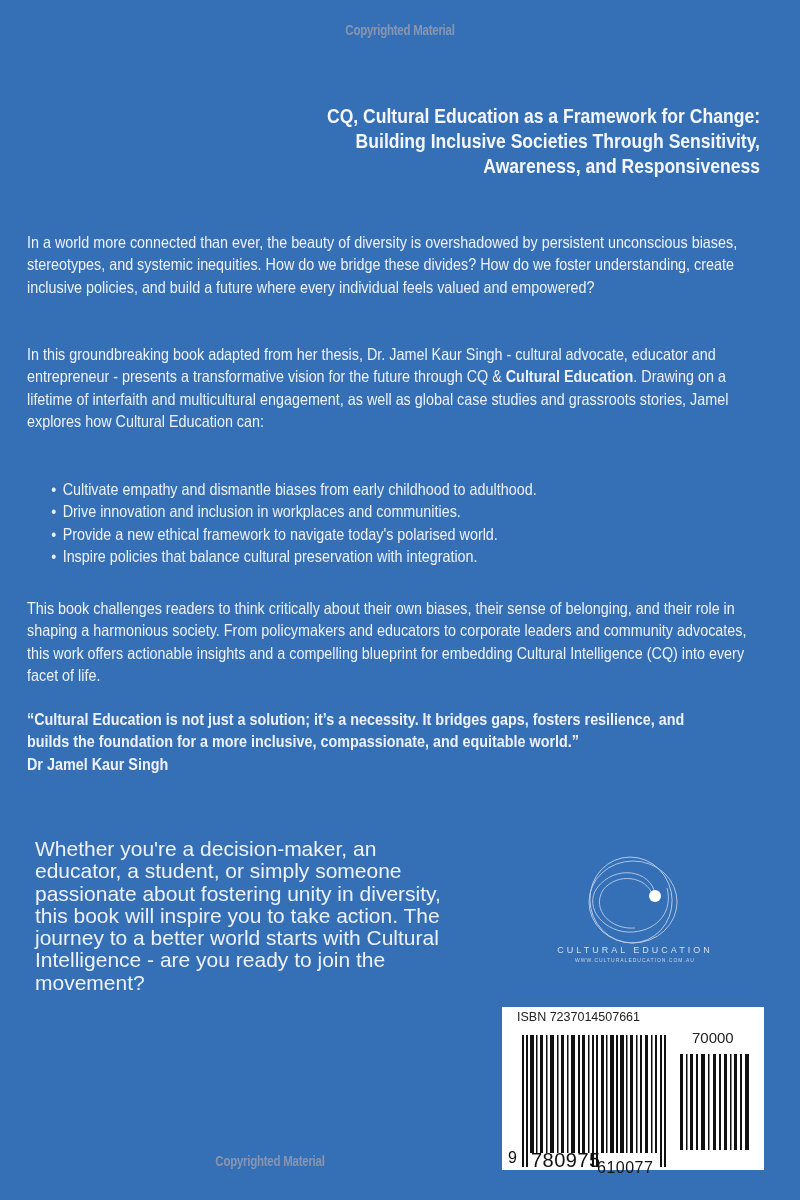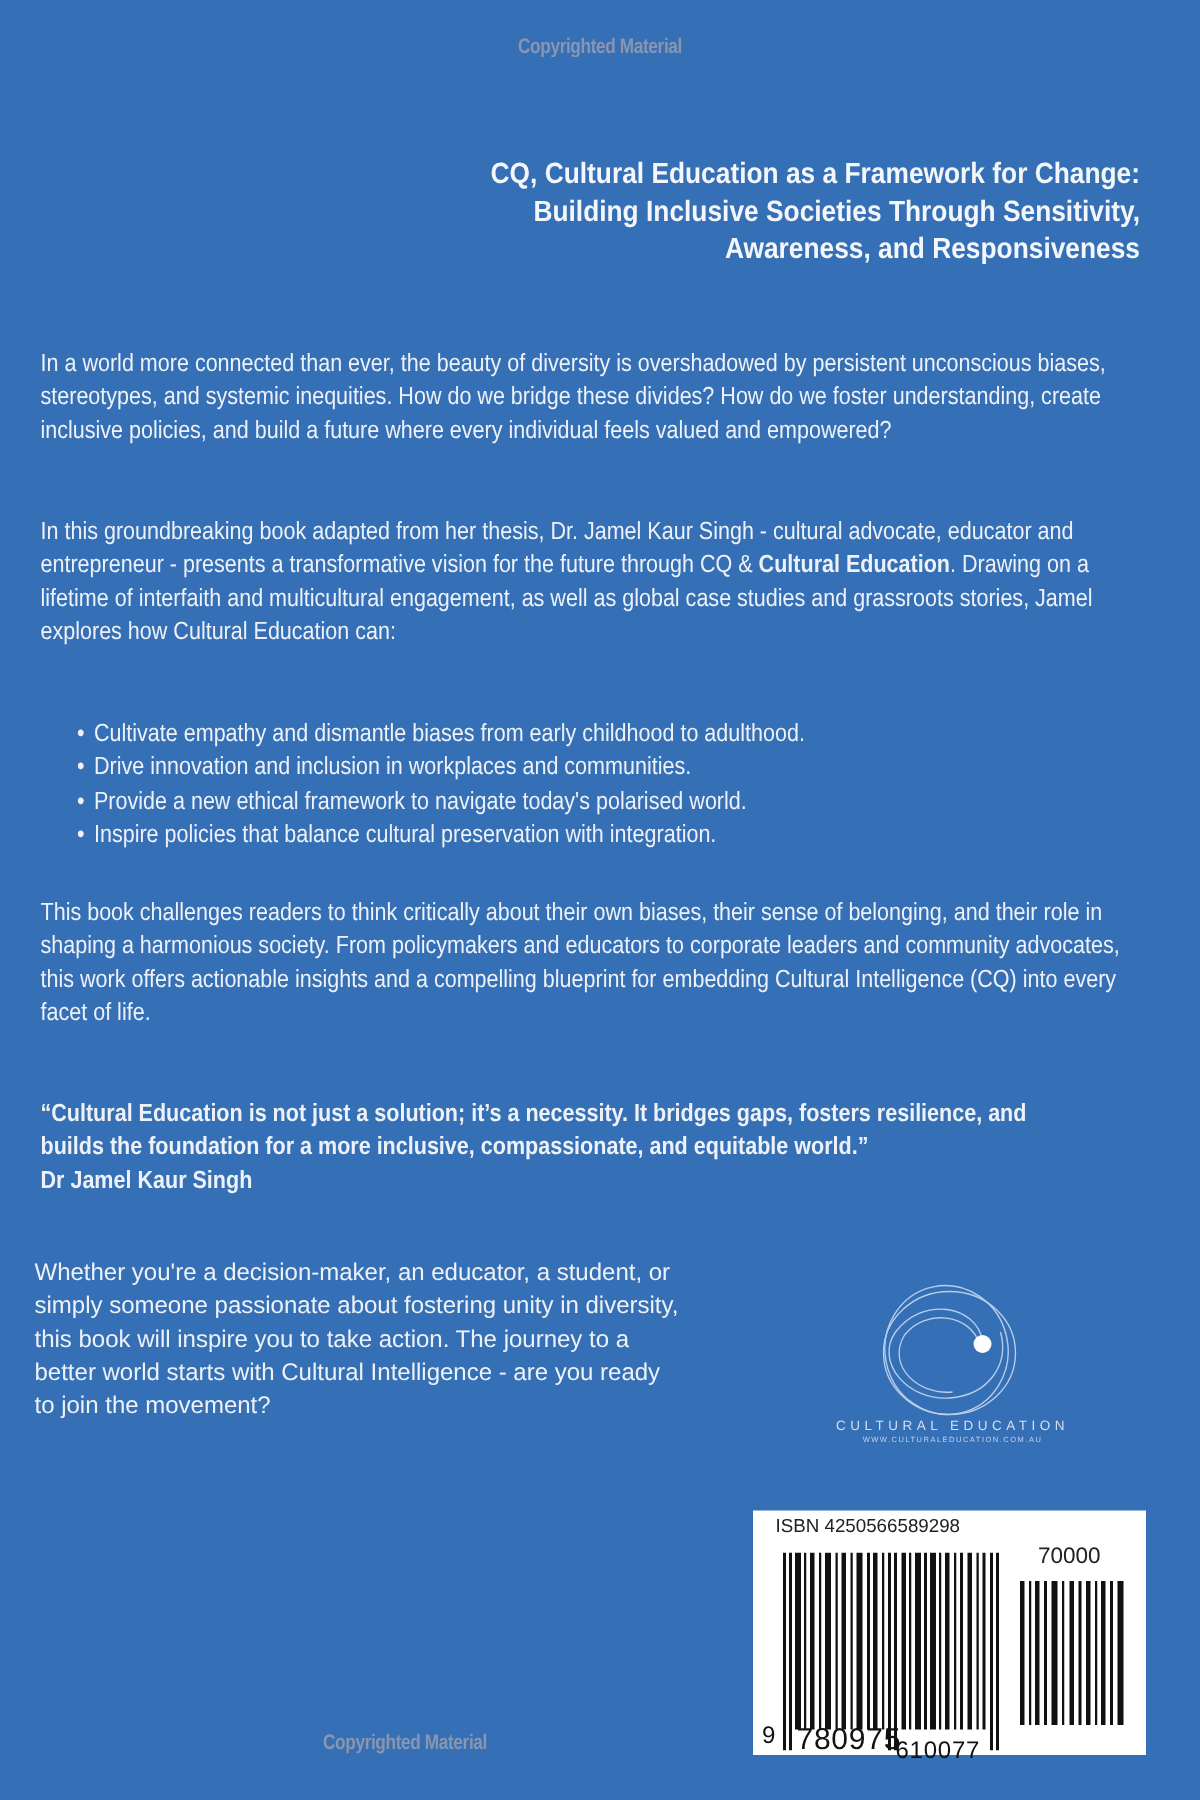--- a/index.html
+++ b/index.html
@@ -28,24 +28,24 @@
       font-size: 16.5px; line-height: 22.3px; color: #eef1f7;
     }
     .condensed { transform-origin: left top; transform: scaleX(0.87); width: 870px; }
     .p1 { top: 231px; }
     .p2 { top: 343px; }
     .bullets { top: 478px; left: 0; width: 800px; }
     .bullets ul { list-style: none; margin: 0; padding: 0; }
     .bullets li { position: relative; padding-left: 72px; font-size: 16.5px; line-height: 22.3px; }
     .bullets li .dot { position: absolute; left: 59px; top: 0; }
     .p3 { top: 597px; }
-    .quote { top: 731px; font-weight: bold; }
+    .quote { top: 708px; font-weight: bold; }
     .closing {
-      position: absolute; left: 23px; top: 838px; width: 430px;
-      font-size: 16px; line-height: 22.3px; color: #eef1f7;
+      position: absolute; left: 35px; top: 838px; width: 430px;
+      font-size: 21px; line-height: 22.3px; color: #eef1f7;
     }
     .logo { position: absolute; left: 555px; top: 850px; width: 160px; height: 125px; }
     .logo-name {
       position: absolute; top: 95px; left: 0; width: 160px; text-align: center;
       font-size: 9px; letter-spacing: 3px; color: #d5def0;
     }
     .logo-url {
       position: absolute; top: 107px; left: 0; width: 160px; text-align: center;
       font-size: 5px; letter-spacing: 1px; color: #c5d1ea;
     }
@@ -112,21 +112,21 @@
       <path d="M 100 44 C 96 20, 60 14, 42 38 C 28 58, 50 84, 78 82 C 104 80, 118 60, 112 38"></path>
       <path d="M 98 46 C 92 26, 62 22, 48 40 C 36 60, 56 80, 80 78"></path>
     </g>
     <circle cx="100" cy="46" r="6" fill="#ffffff"></circle>
   </svg>
   <div class="logo-name">CULTURAL EDUCATION</div>
   <div class="logo-url">WWW.CULTURALEDUCATION.COM.AU</div>
 </div>
 
 <div class="barcode-box">
-  <div class="isbn-label">ISBN 4250566589298</div>
+  <div class="isbn-label">ISBN 7237014507661</div>
   <div class="addon-label">70000</div>
   <svg class="bars" width="156" height="132" viewBox="0 0 156 132">
     <g fill="#111">
       <rect x="0" y="0" width="2" height="132"></rect>
       <rect x="4" y="0" width="2" height="132"></rect>
       <rect x="8" y="0" width="4" height="118"></rect>
       <rect x="14" y="0" width="1.5" height="118"></rect>
       <rect x="18" y="0" width="3" height="118"></rect>
       <rect x="24" y="0" width="1.5" height="118"></rect>
       <rect x="28" y="0" width="4" height="118"></rect>

